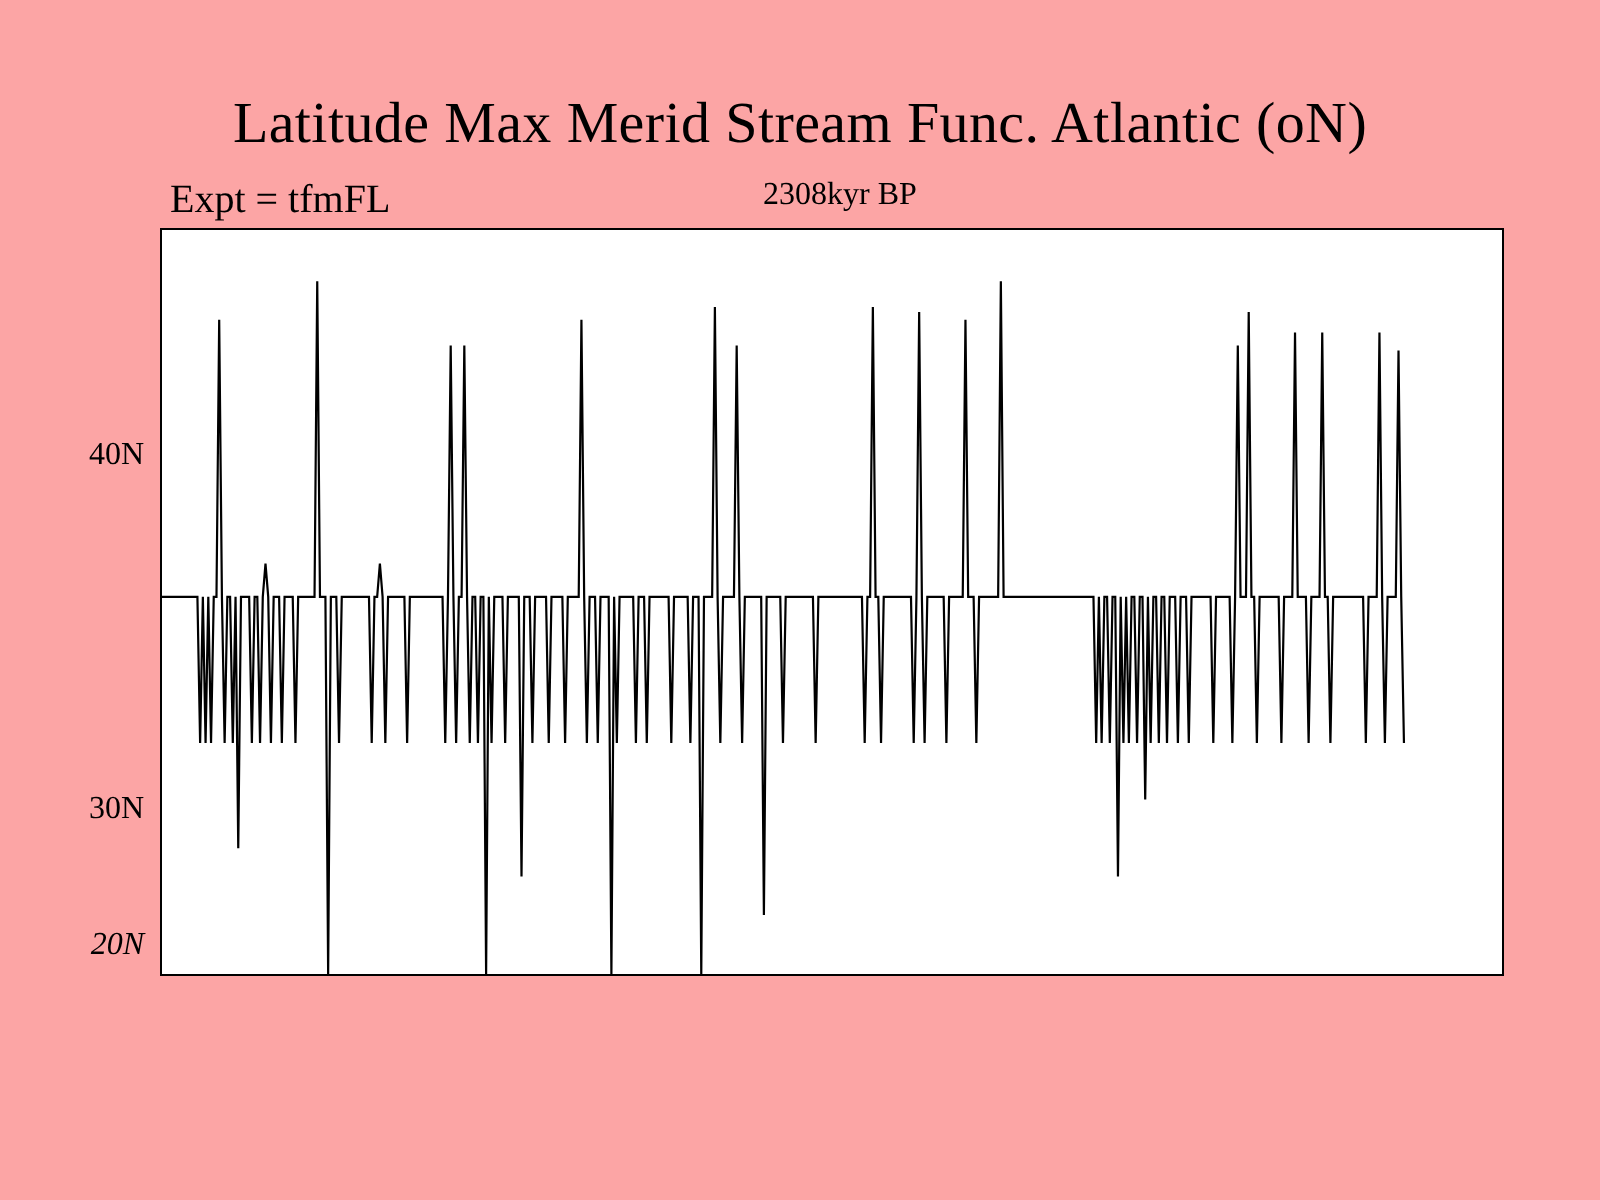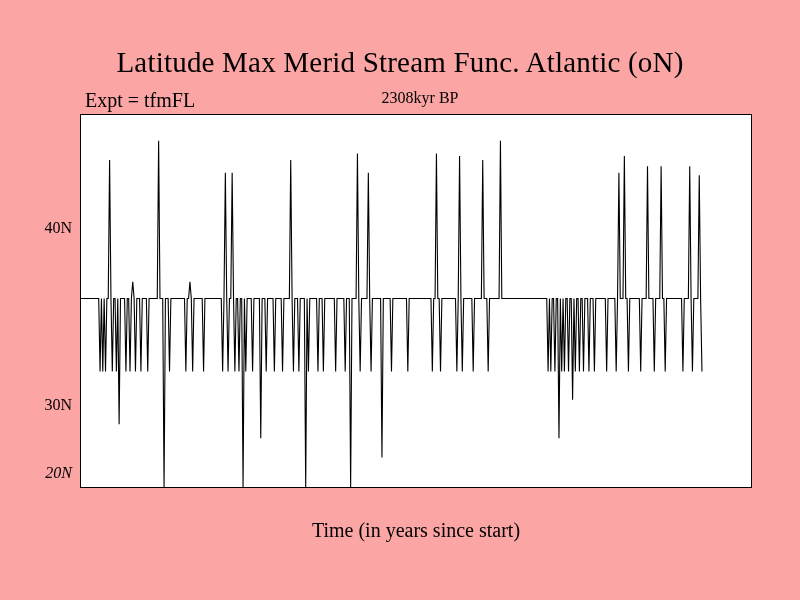--- a/index.html
+++ b/index.html
@@ -133,15 +133,14 @@
     </svg>
   </div>
 
   <div id="y-axis-labels">
     <span class="ytick-label" style="top: 105px; margin-left: 20px;">40N</span>
     <span class="ytick-label" style="top: 234px; margin-top: 48px;">30N</span>
     <span class="ytick-label" style="top: 350px; font-style: italic;">20N</span>
   </div>
 
 
-  <div id="x-axis-title">Time (in years since start)</div>
 
 </div>
 
 </body></html>

